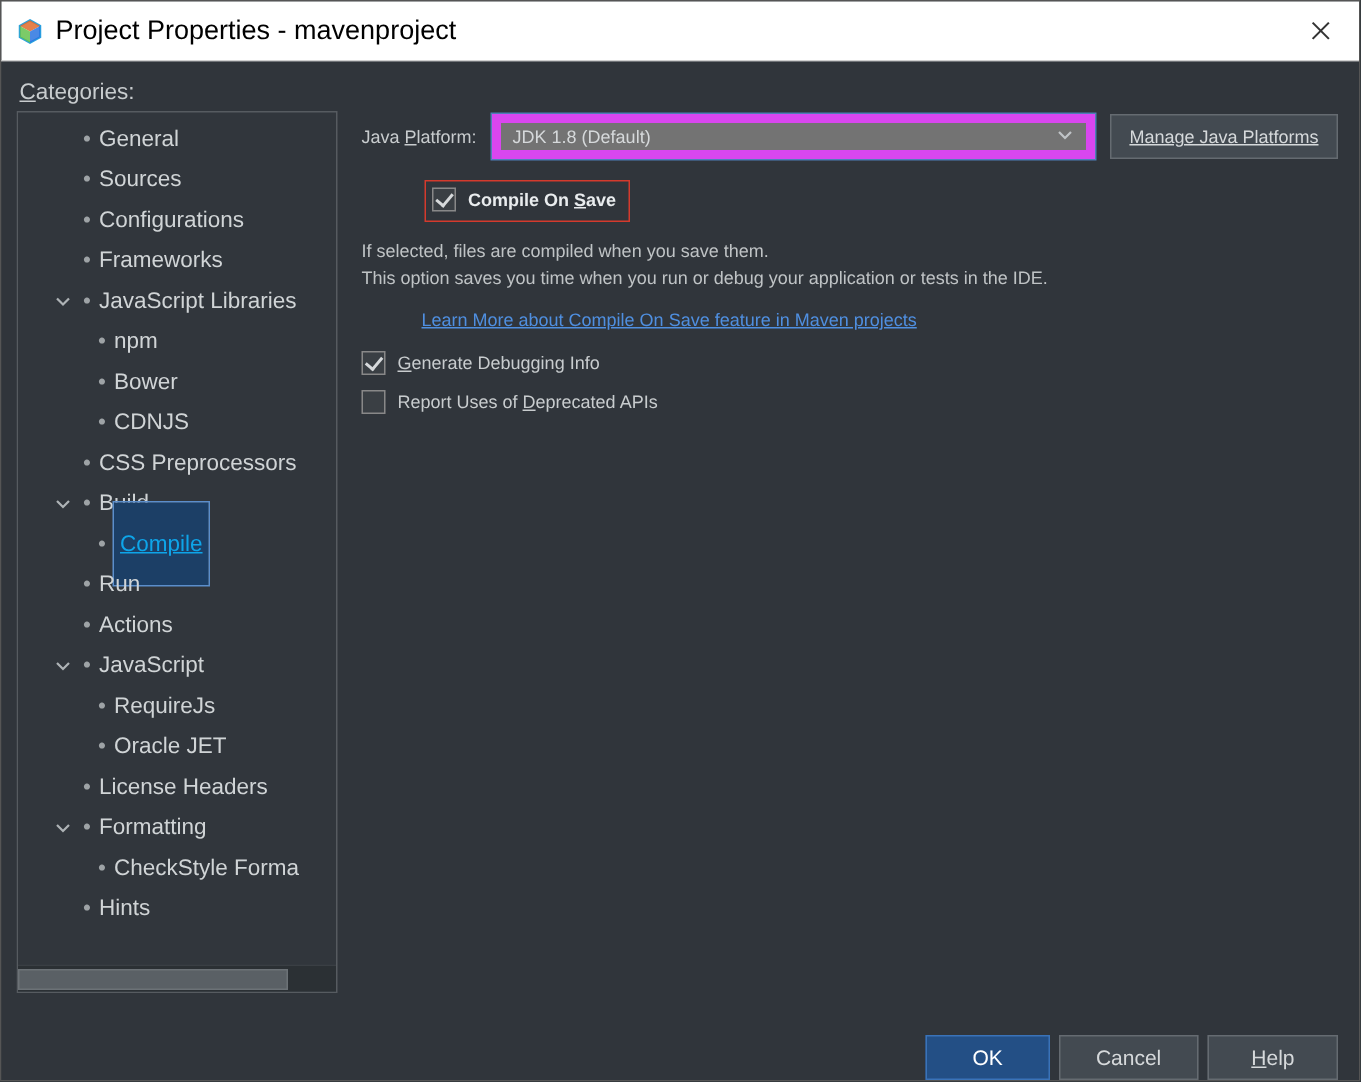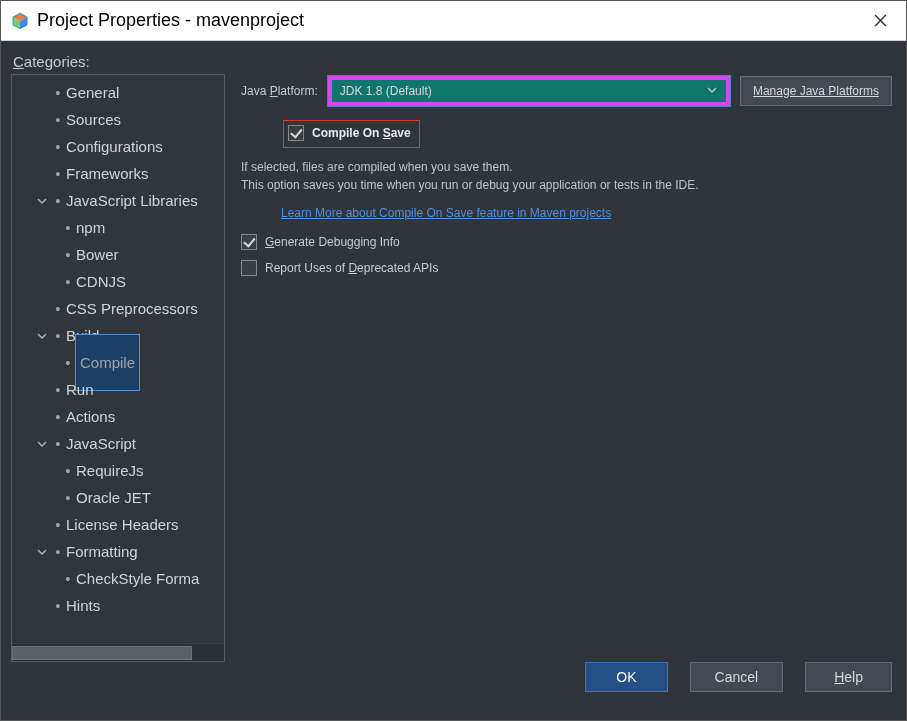--- a/index.html
+++ b/index.html
@@ -16,40 +16,40 @@
   .cat-label .u { text-decoration: underline; }
   .columns { flex:1; display:flex; overflow:hidden; }
   .sidebar { width:214px; flex-shrink:0; border:1px solid #565b60; border-right:1px solid #565b60; background:#31363c; display:flex; flex-direction:column; }
   .tree { flex:1; overflow:hidden; padding:4px 0 0 0; color:#d0d4d6; font-size:15px; }
   .node { display:flex; align-items:center; height:27px; padding-left:6px; cursor:pointer; white-space:nowrap; }
   .node .exp { width:16px; display:flex; justify-content:center; color:#aeb3b6; }
   .node .exp svg{ width:10px; height:10px; }
   .node .bullet { width:16px; color:#9ea3a6; text-align:center; }
   .node.level1 { padding-left:22px; }
   .node.level2 { padding-left:48px; }
-  .node.selected .label{ background:#1c3f66; outline:1px solid #5b8ecb; padding:19px 4px; color:#a3a3a3; }
+  .node.selected .label{ background:#1c3f66; outline:1px solid #5b8ecb; padding:19px 4px; color:#0ea5e9;text-decoration:underline; }
   .scrollbar-h { height:18px; background:#2b3034; position:relative; border-top:1px solid #3a3f44;}
   .scrollbar-h .thumb{ position:absolute; left:0; top:2px; height:14px; width:180px; background:#5a6065; border:1px solid #6c7277;}
   .main { flex:1; padding:2px 4px 4px 16px; color:#c8ccce; font-size:12px; }
   .row-platform{ display:flex; align-items:center; gap:10px; }
   .row-platform .lbl .u{ text-decoration:underline; }
-  .combo { flex:1; height:30px; background:#0f766e; border:4px solid #d946ef; display:flex; align-items:center; padding:0 8px; color:#d6d9db; cursor:pointer; justify-content:space-between; }
+  .combo { flex:1; height:30px; background:#737373; border:6px solid #d946ef; display:flex; align-items:center; padding:0 8px; color:#d6d9db; cursor:pointer; justify-content:space-between; }
   .combo:focus, .combo.focus{ outline:1px solid #4f7eb8; }
   .combo svg{ width:12px; height:12px; fill:#c0c4c7;}
   .btn { height:30px; background:#434a51; border:1px solid #656b71; color:#d6d9db; padding:0 12px; display:inline-flex; align-items:center; cursor:pointer; }
   .btn .u{ text-decoration:underline; }
   .btn.primary{ background:#234f85; border-color:#3a73b8; color:#ffffff; padding:0 30px; font-weight:500;}
   .red-box{ border:1px solid #d43a2d; padding:4px 8px 6px 4px; display:inline-flex; align-items:center; margin-top:14px;margin-left:42px; }
   .chk { width:16px; height:16px; border:1px solid #888; margin-right:8px; display:inline-flex; align-items:center; justify-content:center; background:#3a3f44; cursor:pointer;}
   .chk.checked::after{ content:""; width:9px; height:5px; border-left:2px solid #d6d9db; border-bottom:2px solid #d6d9db; transform:rotate(-50deg) translate(1px,-1px);}
   .bold{ font-weight:600; color:#e9ecee;}
   .desc{ margin-top:12px; color:#bfc3c5;}
   .link{ color:#4f8fe0; text-decoration:underline; cursor:pointer; display:block; margin:14px 0 14px 40px;}
   .opt-row{ display:flex; align-items:center; margin-top:10px; }
-  .footer{ height:58px; display:flex; justify-content:flex-end; align-items:flex-start; gap:22px; padding:0 14px; }
+  .footer{ height:58px; display:flex; justify-content:flex-end; align-items:flex-end; gap:6px; padding:0 14px; }
   .u{ text-decoration:underline; }
 </style>
 </head>
 <body>
 
 <div class="window">
   <div class="titlebar">
     <span class="logo">
       <svg viewBox="0 0 24 24">
           <polygon points="12,2 21,7 21,17 12,22 3,17 3,7" fill="none" stroke="#2aa3e0" stroke-width="2"></polygon>

